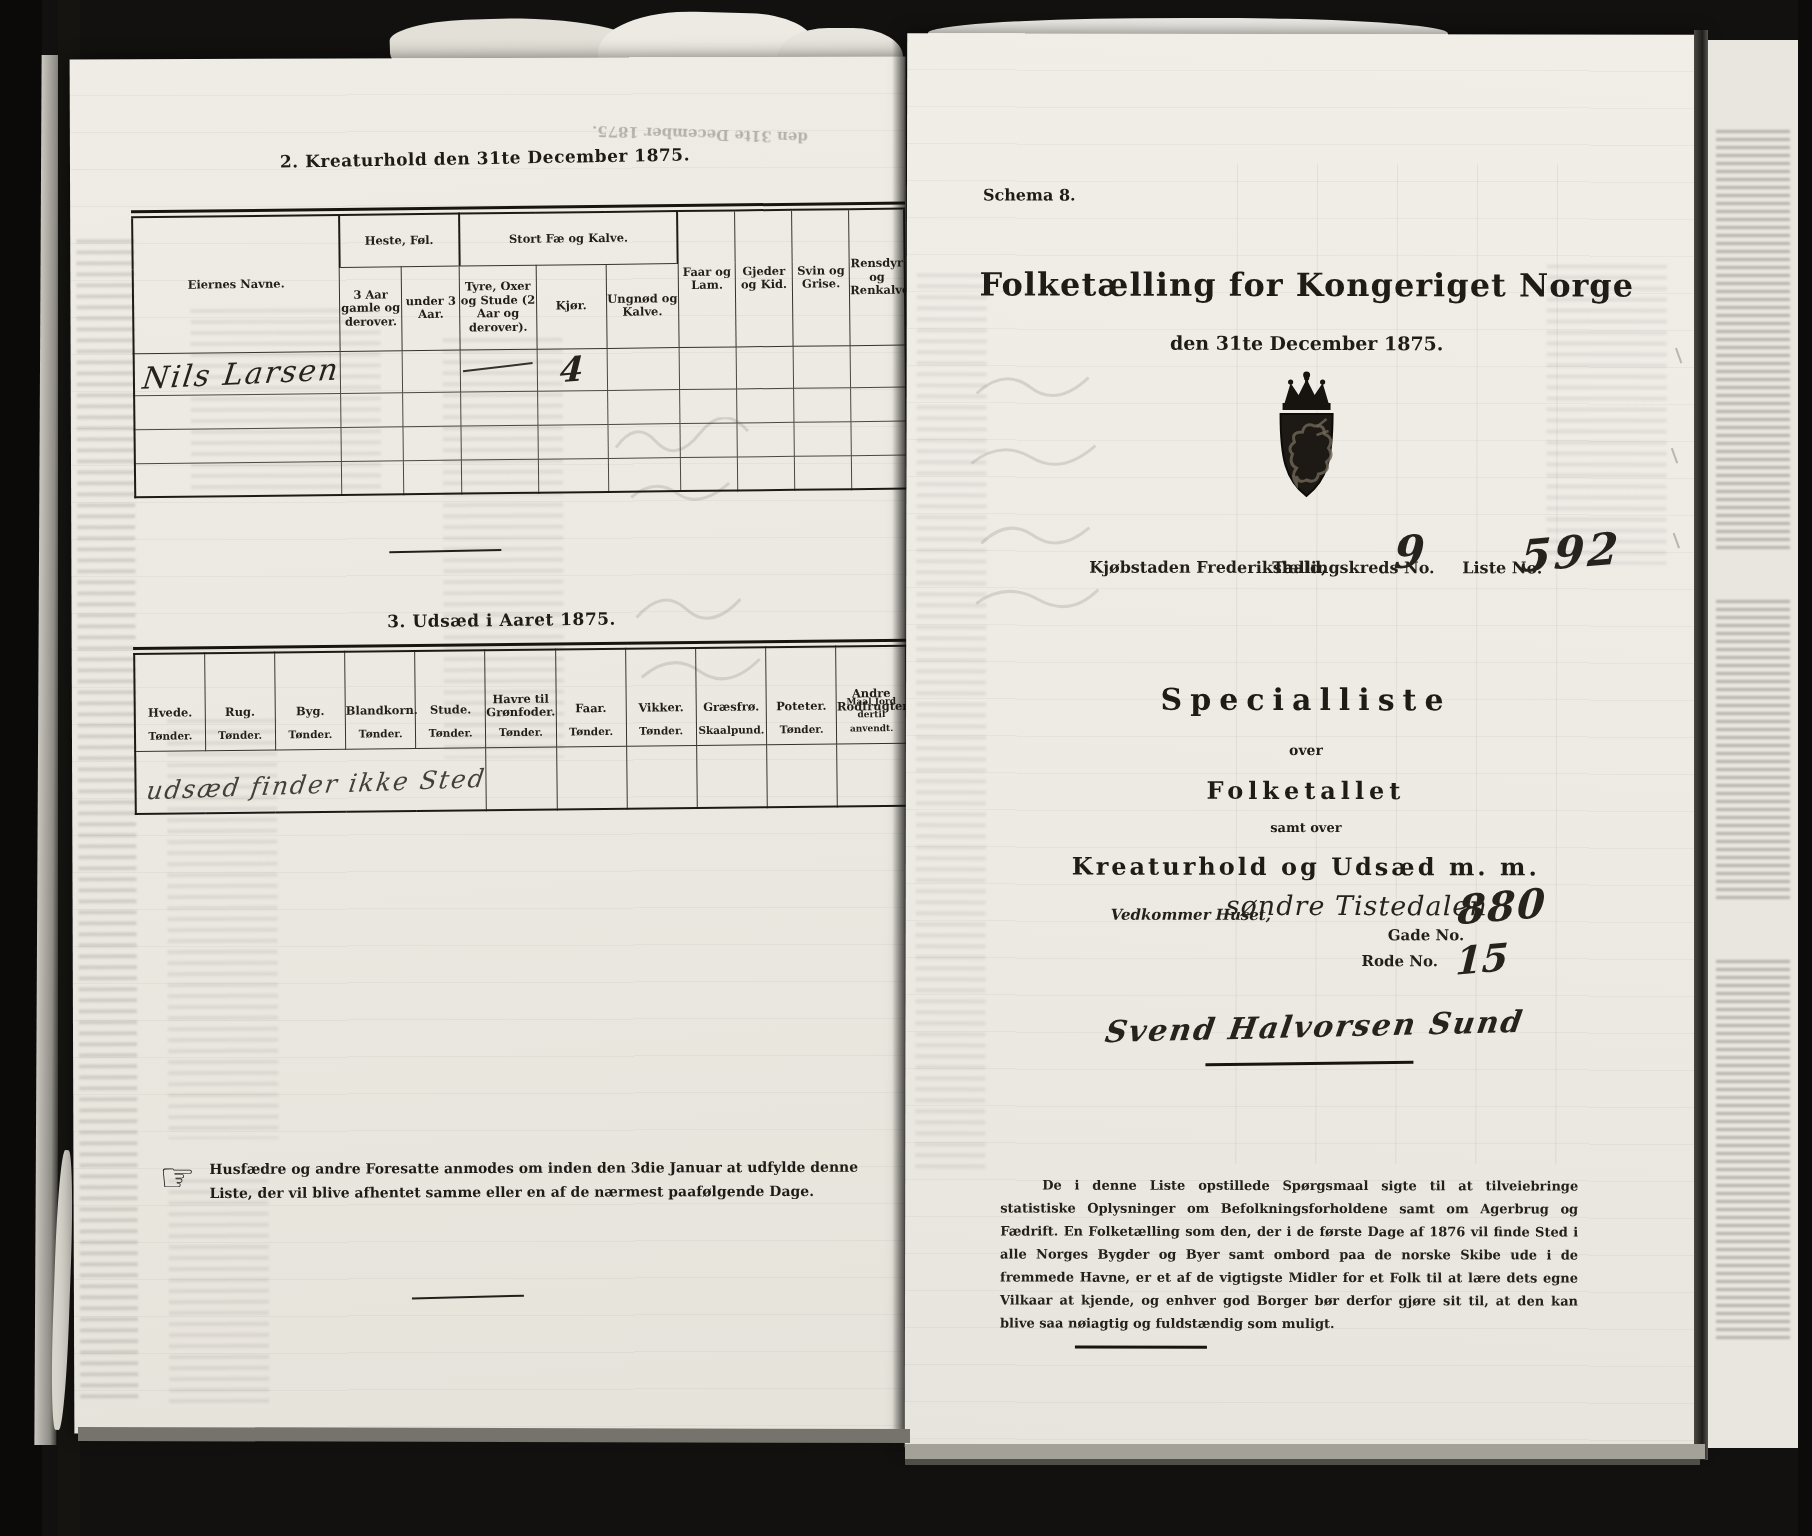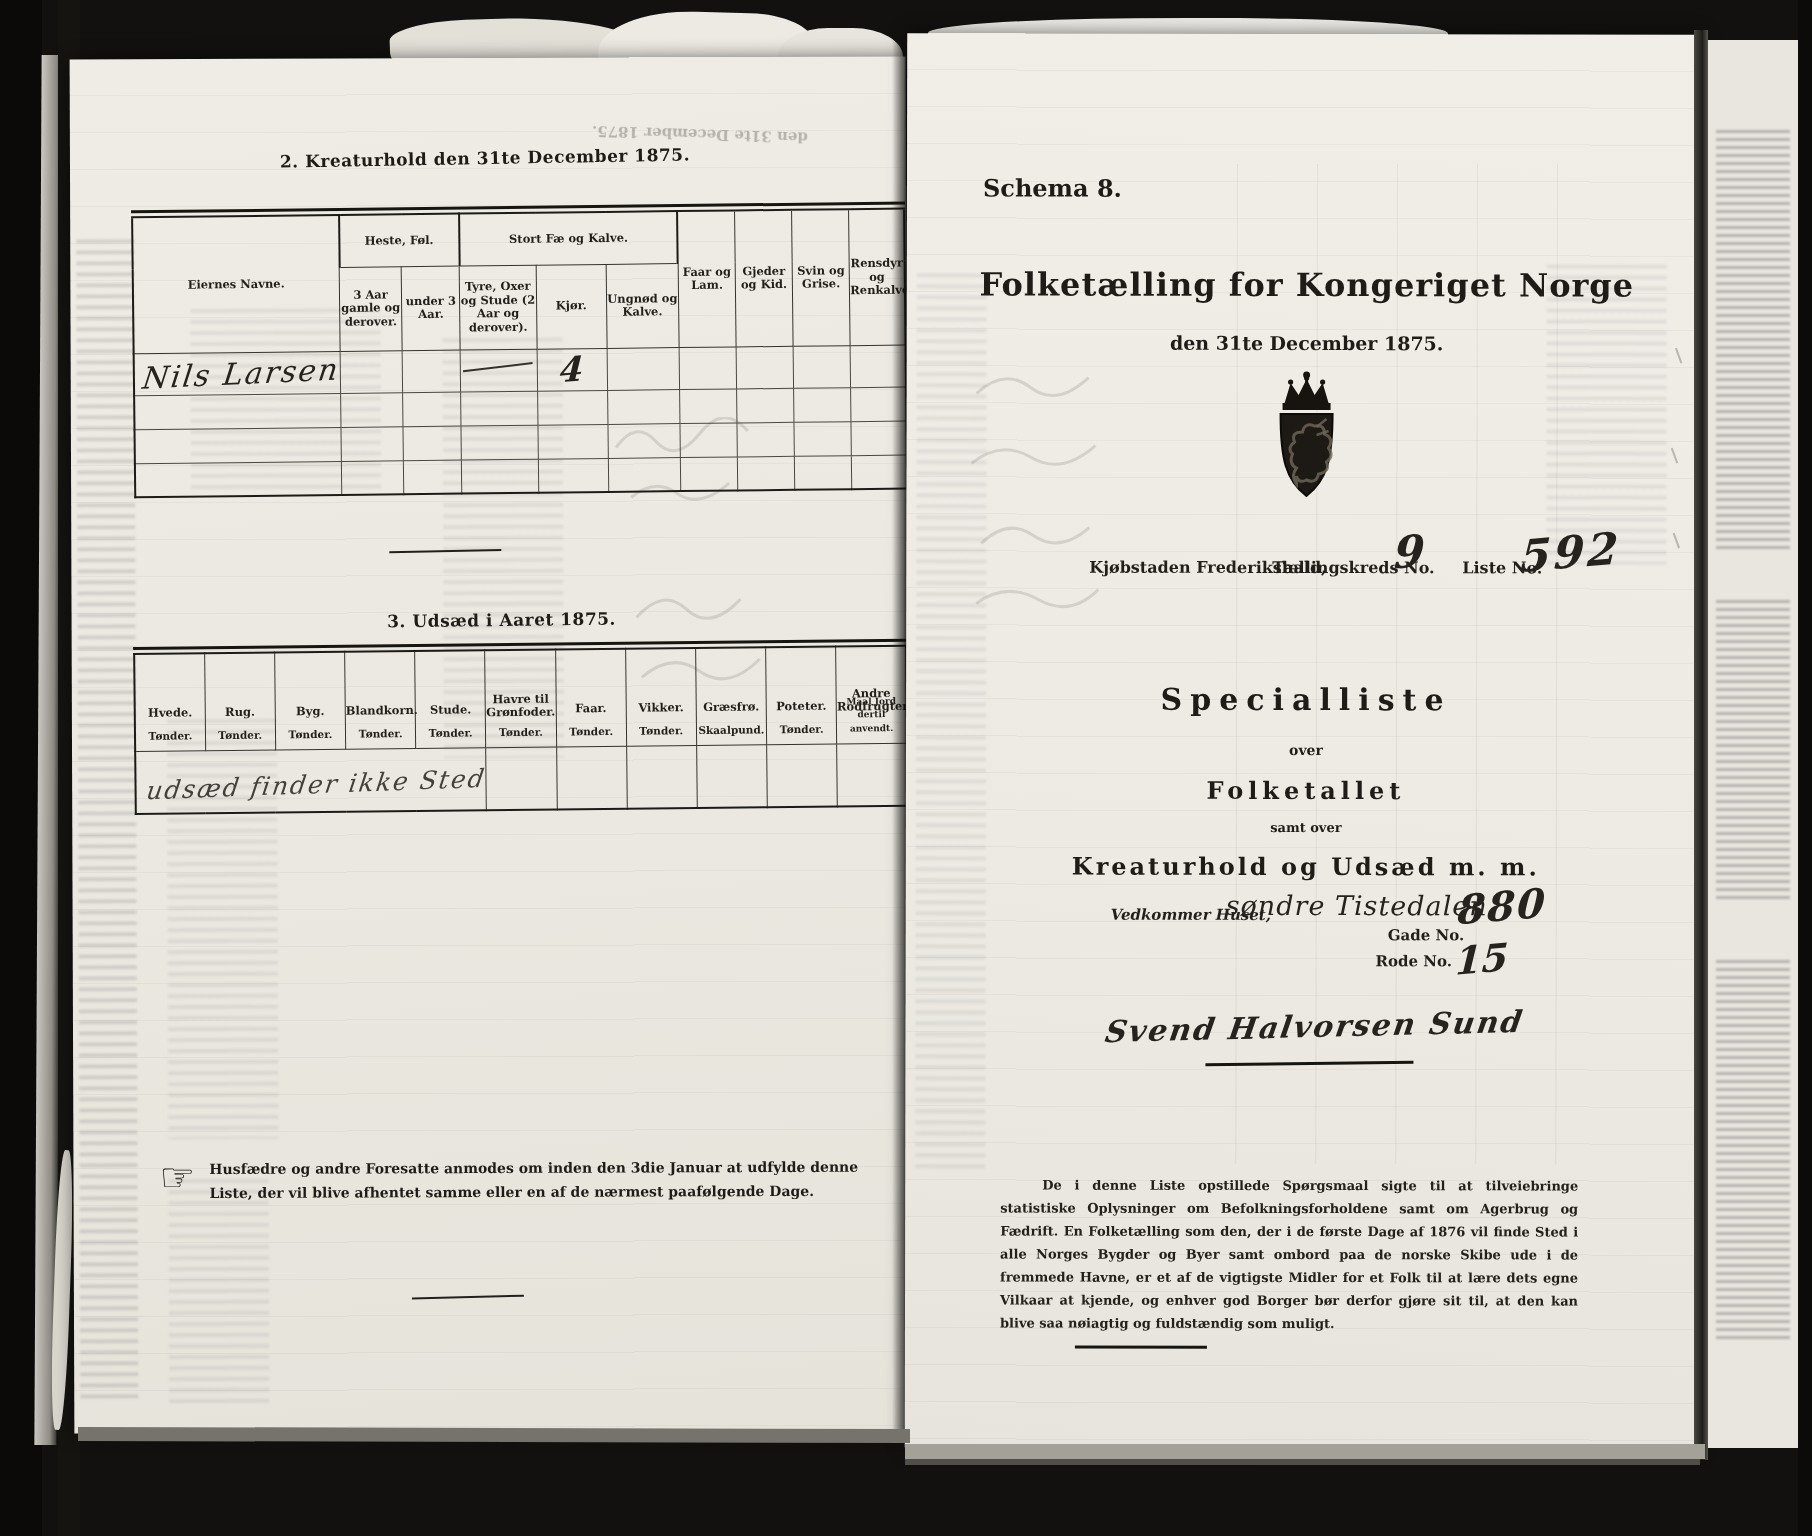--- a/index.html
+++ b/index.html
@@ -75,42 +75,42 @@
   .hw-entry{font-size:25px;transform:rotate(-1.5deg) skewX(-10deg);display:inline-block;letter-spacing:2px;opacity:.85;}
   .hw-num{font-weight:bold;transform:rotate(-5deg) skewX(-8deg);display:inline-block;}
 
   .midrule{left:318px;top:492px;width:112px;height:2px;background:#22201b;transform:rotate(-1deg);}
   .bottomrule{left:338px;top:1238px;width:112px;height:2px;background:#22201b;transform:rotate(-1.2deg);}
   .note{left:86px;top:1098px;width:720px;}
   .manicule{font-family:"DejaVu Sans",sans-serif;font-size:40px;line-height:40px;float:left;margin-right:14px;color:#14120e;}
   .note-text{display:block;overflow:hidden;font-size:14px;line-height:24px;font-weight:bold;color:#1f1c17;}
 
   
-  .schema{left:76px;top:140px;font-size:24px;font-weight:bold;}
+  .schema{left:76px;top:152px;font-size:16px;font-weight:bold;}
   .main-title{left:30px;top:232px;width:740px;text-align:center;font-size:32px;font-weight:bold;letter-spacing:1px;}
   .main-sub{left:30px;top:298px;width:740px;text-align:center;font-size:19px;font-weight:bold;}
   .crest{left:352px;top:335px;}
   .loc{font-size:16px;font-weight:bold;}
   .loc-city{left:183px;top:524px;}
   .loc-kreds{left:366px;top:524px;}
   .loc-9{left:488px;top:492px;font-size:44px;}
   .loc-liste{left:556px;top:524px;}
   .loc-592{left:614px;top:492px;font-size:44px;letter-spacing:3px;}
   .ctr{width:740px;left:30px;text-align:center;font-weight:bold;}
   .sp1{top:648px;font-size:30px;letter-spacing:8px;}
   .sp2{top:708px;font-size:14px;}
   .sp3{top:742px;font-size:24px;letter-spacing:5px;}
   .sp4{top:786px;font-size:13px;}
   .sp5{top:818px;font-size:24px;letter-spacing:3px;}
   .house-lbl{font-size:15px;font-weight:bold;}
   .h-ved{left:205px;top:872px;font-style:italic;}
   .h-val{left:320px;top:856px;font-size:27px;letter-spacing:1px;}
   .h-gade{left:482px;top:872px;margin-top:20px;}
   .h-880{left:552px;top:848px;font-size:40px;letter-spacing:2px;}
-  .h-rode{left:470px;top:918px;text-align:right;}
+  .h-rode{left:456px;top:918px;text-align:right;}
   .h-15{left:550px;top:902px;font-size:38px;}
   .sig{left:200px;top:976px;width:340px;text-align:center;font-size:30px;font-weight:bold;letter-spacing:2px;transform:rotate(-1.5deg) skewX(-10deg);}
   .sigline{left:300px;top:1028px;width:208px;height:3px;background:#17150f;transform:rotate(-.8deg);}
   .para{left:95px;top:1140px;width:578px;font-size:13px;line-height:23px;font-weight:bold;
         text-align:justify;text-indent:42px;color:#24211b;}
   .pararule{left:170px;top:1312px;width:132px;height:2.5px;background:#17150f;}
 
   
   .bleed-mirror{left:500px;top:68px;width:260px;text-align:center;font-size:15px;font-weight:bold;
       transform:scale(-1,-1) rotate(2deg);opacity:.28;filter:blur(.6px);}

